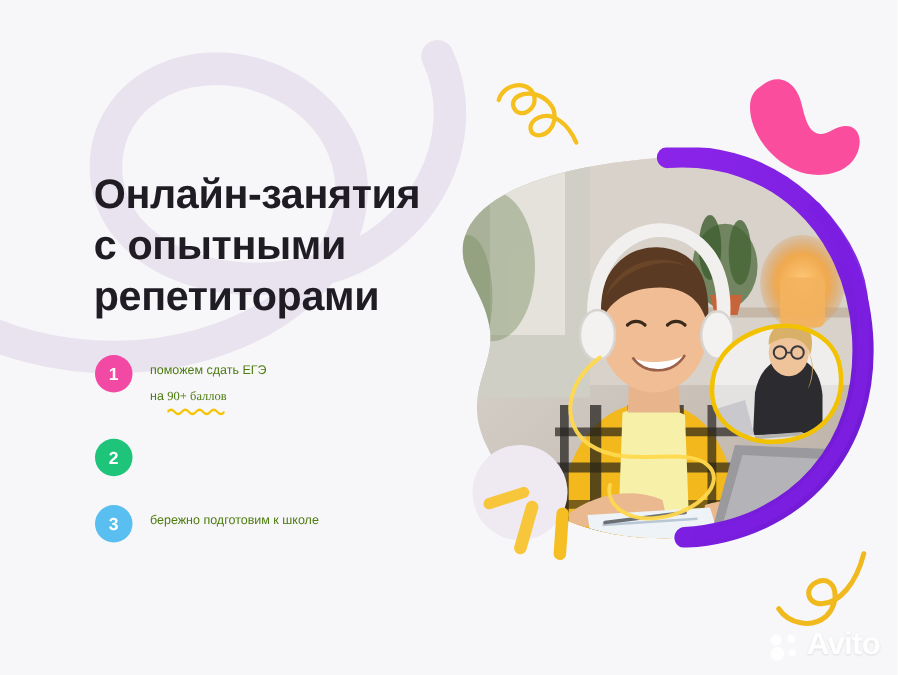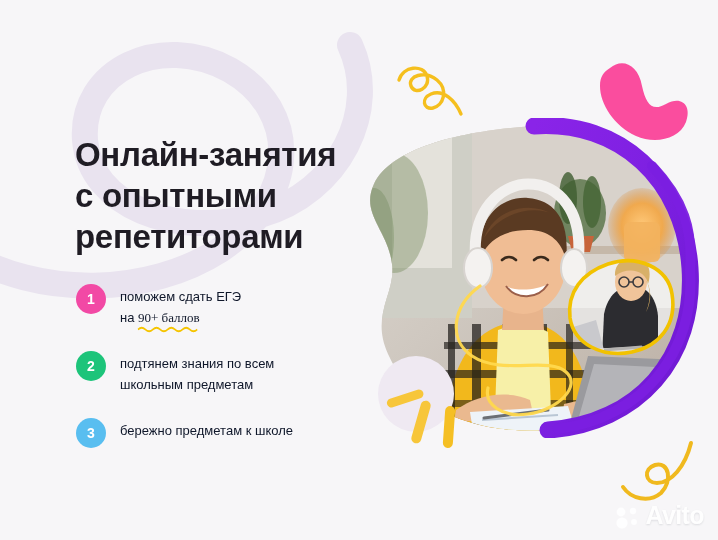--- a/index.html
+++ b/index.html
@@ -59,23 +59,23 @@
     color: #ffffff;
     font-size: 14px;
     font-weight: bold;
     display: flex;
     align-items: center;
     justify-content: center;
     margin-right: 14px;
     margin-top: 1px;
   }
   .feature-text {
-    font-size: 13px;
+    font-size: 10px;
     line-height: 21px;
-    color: #0f172a;
+    color: #4d7c0f;
     font-weight: 500;
     white-space: pre-line;
     padding-top: 3px;
   }
   .wavy {
     position: relative;
     display: inline-block;
     font-family: Liberation Serif, serif;
   }
   .wavy svg {
@@ -140,27 +140,25 @@
     <div class="feature">
       <div class="badge" style="background:#f249a5">1</div>
       <div class="feature-text"><span>поможем сдать ЕГЭ
 на </span><span class="wavy"><span>90+ баллов</span><svg viewBox="0 0 100 8" preserveAspectRatio="none">
               <path d="M0 4 Q 6 0 12 4 T 24 4 T 36 4 T 48 4 T 60 4 T 72 4 T 84 4 T 96 4" fill="none" stroke="#f5c400" stroke-width="2.2"></path>
             </svg></span></div>
     </div>
 
     <div class="feature">
       <div class="badge" style="background:#1dc47a">2</div>
-      <div class="feature-text">подтянем знания по всем
-школьным предметам</div>
     </div>
 
     <div class="feature">
       <div class="badge" style="background:#59bef0">3</div>
-      <div class="feature-text">бережно предметам к школе</div>
+      <div class="feature-text">бережно подготовим к школе</div>
     </div>
 
   </div>
 
   <div class="photo-wrap">
     <svg width="348" height="320" viewBox="0 0 348 320">
       <defs>
         <clipPath id="blobClip">
           <path d="M 182 8 C 268 2 332 62 338 150 C 344 240 286 306 196 312 C 120 317 60 290 36 236
                    C 18 196 44 176 40 146 C 36 112 8 96 22 66 C 40 28 116 12 182 8 Z"></path>

